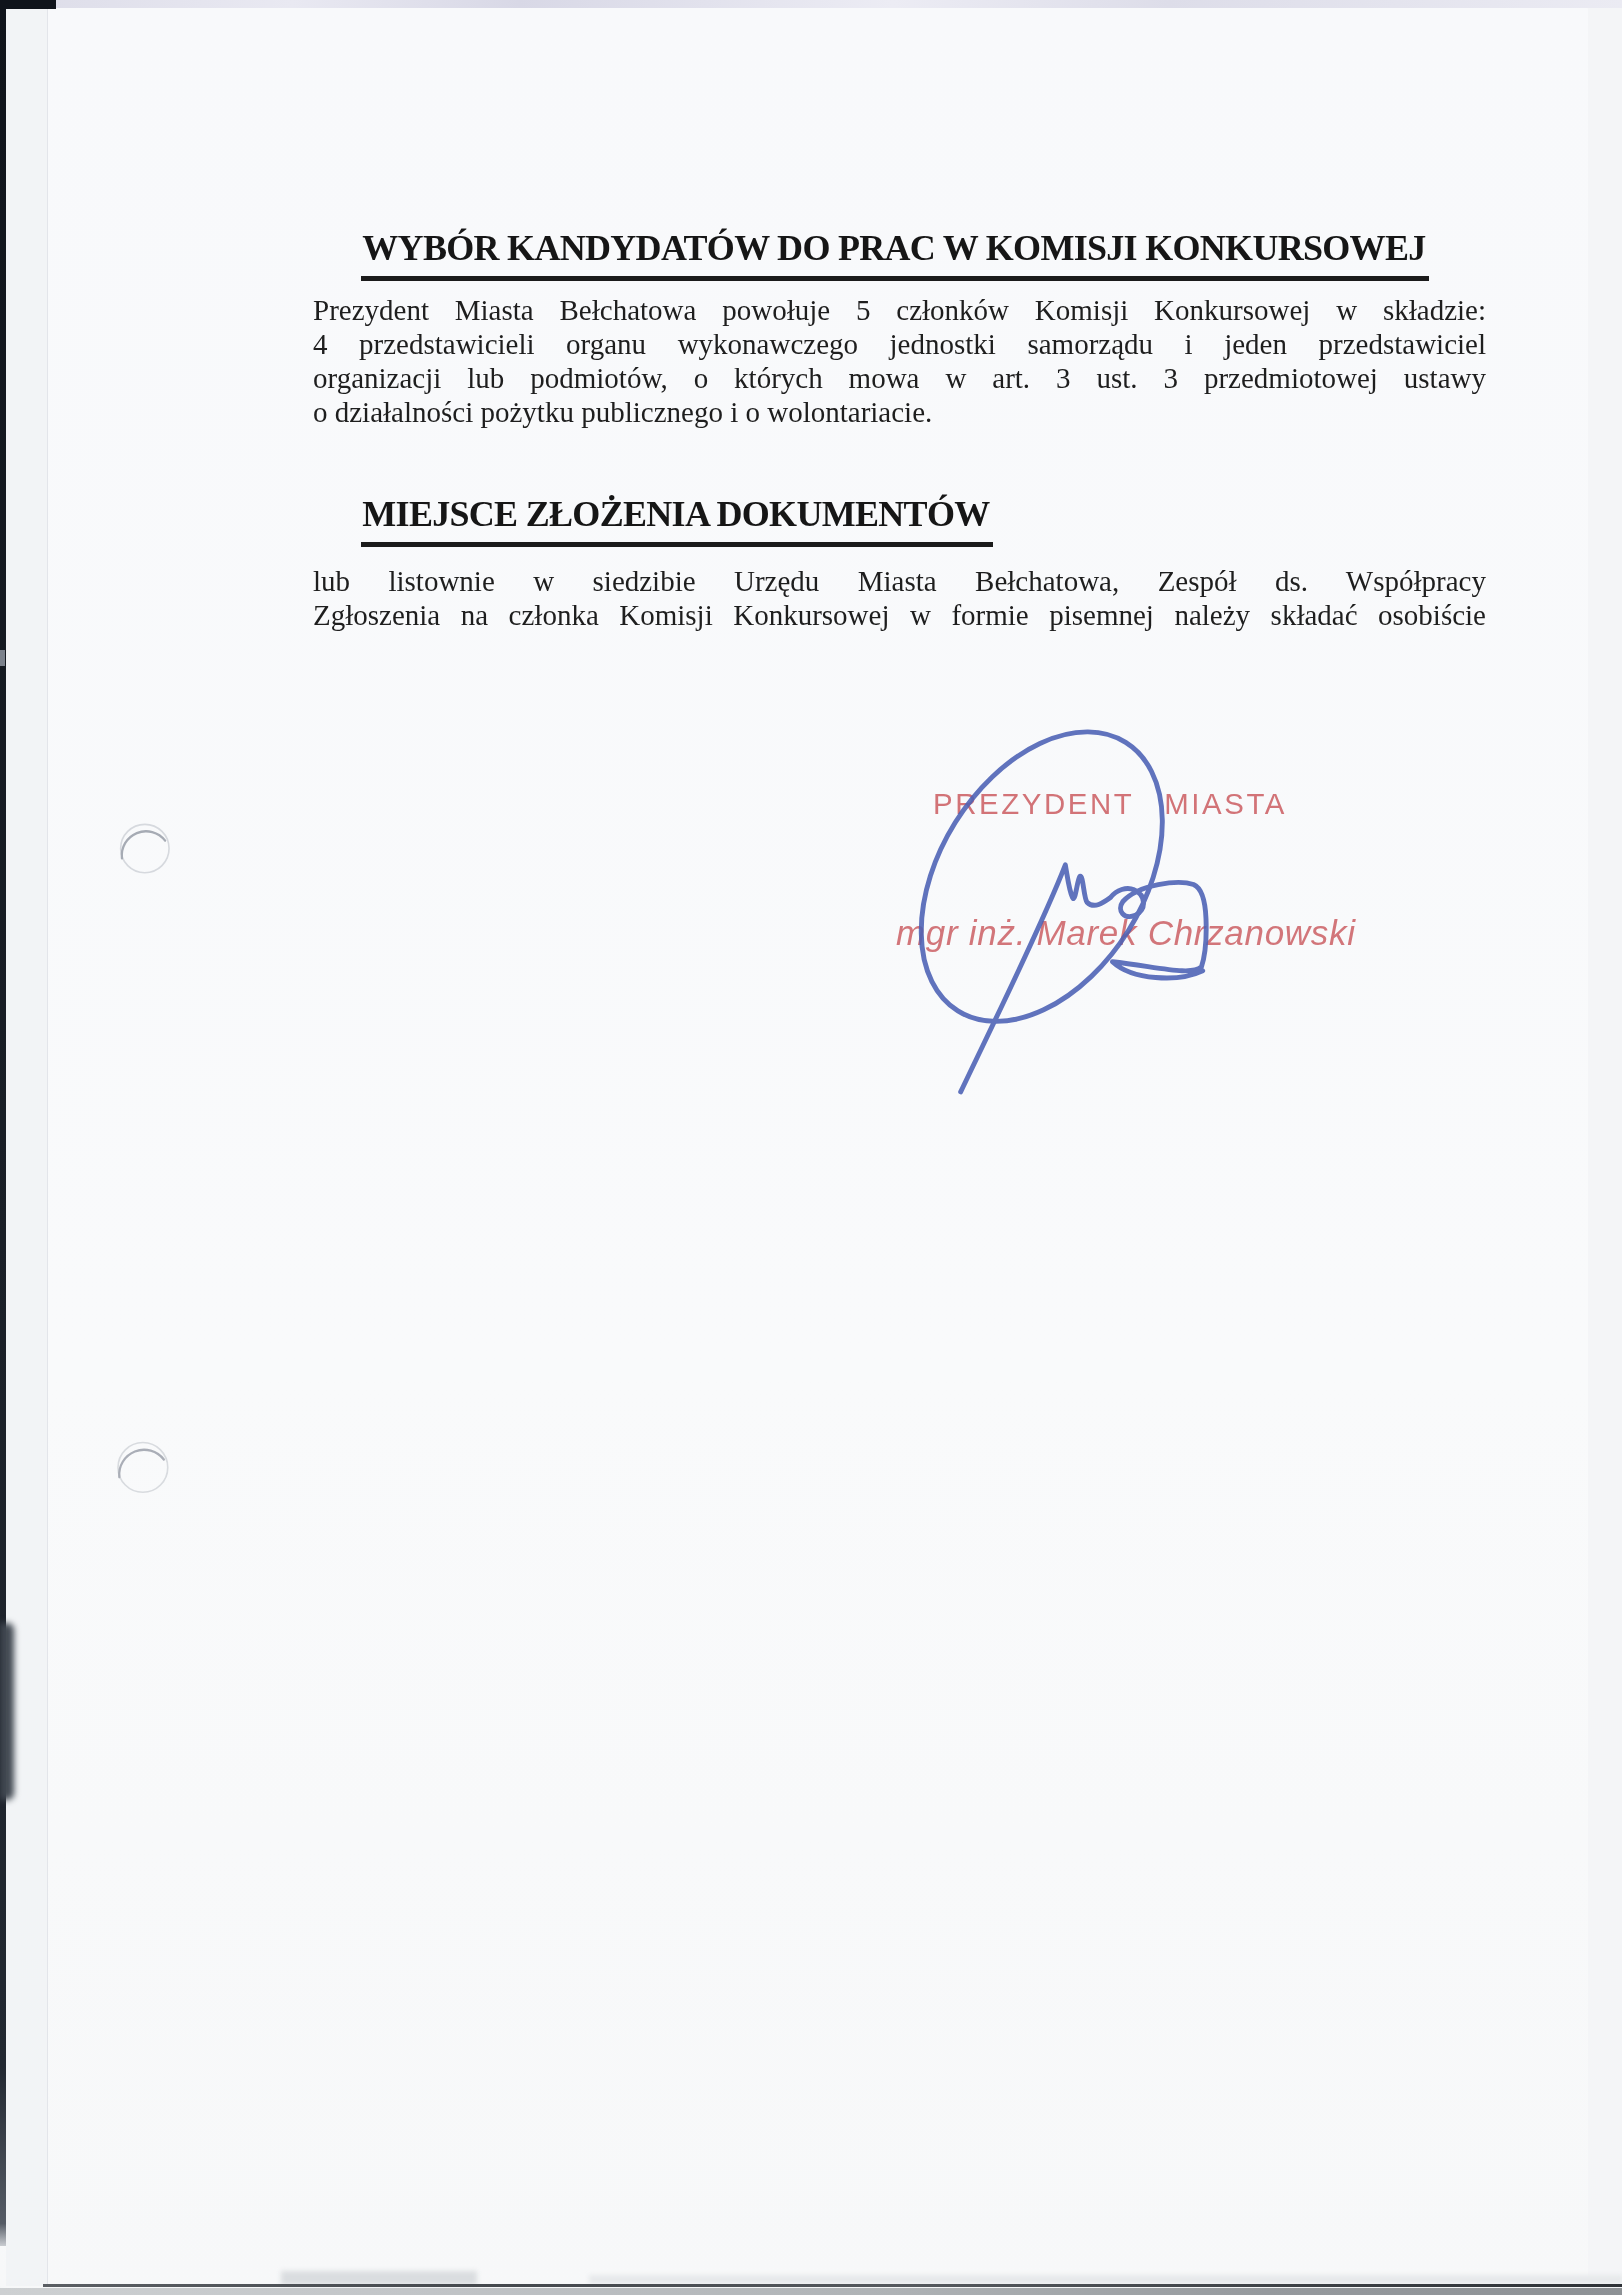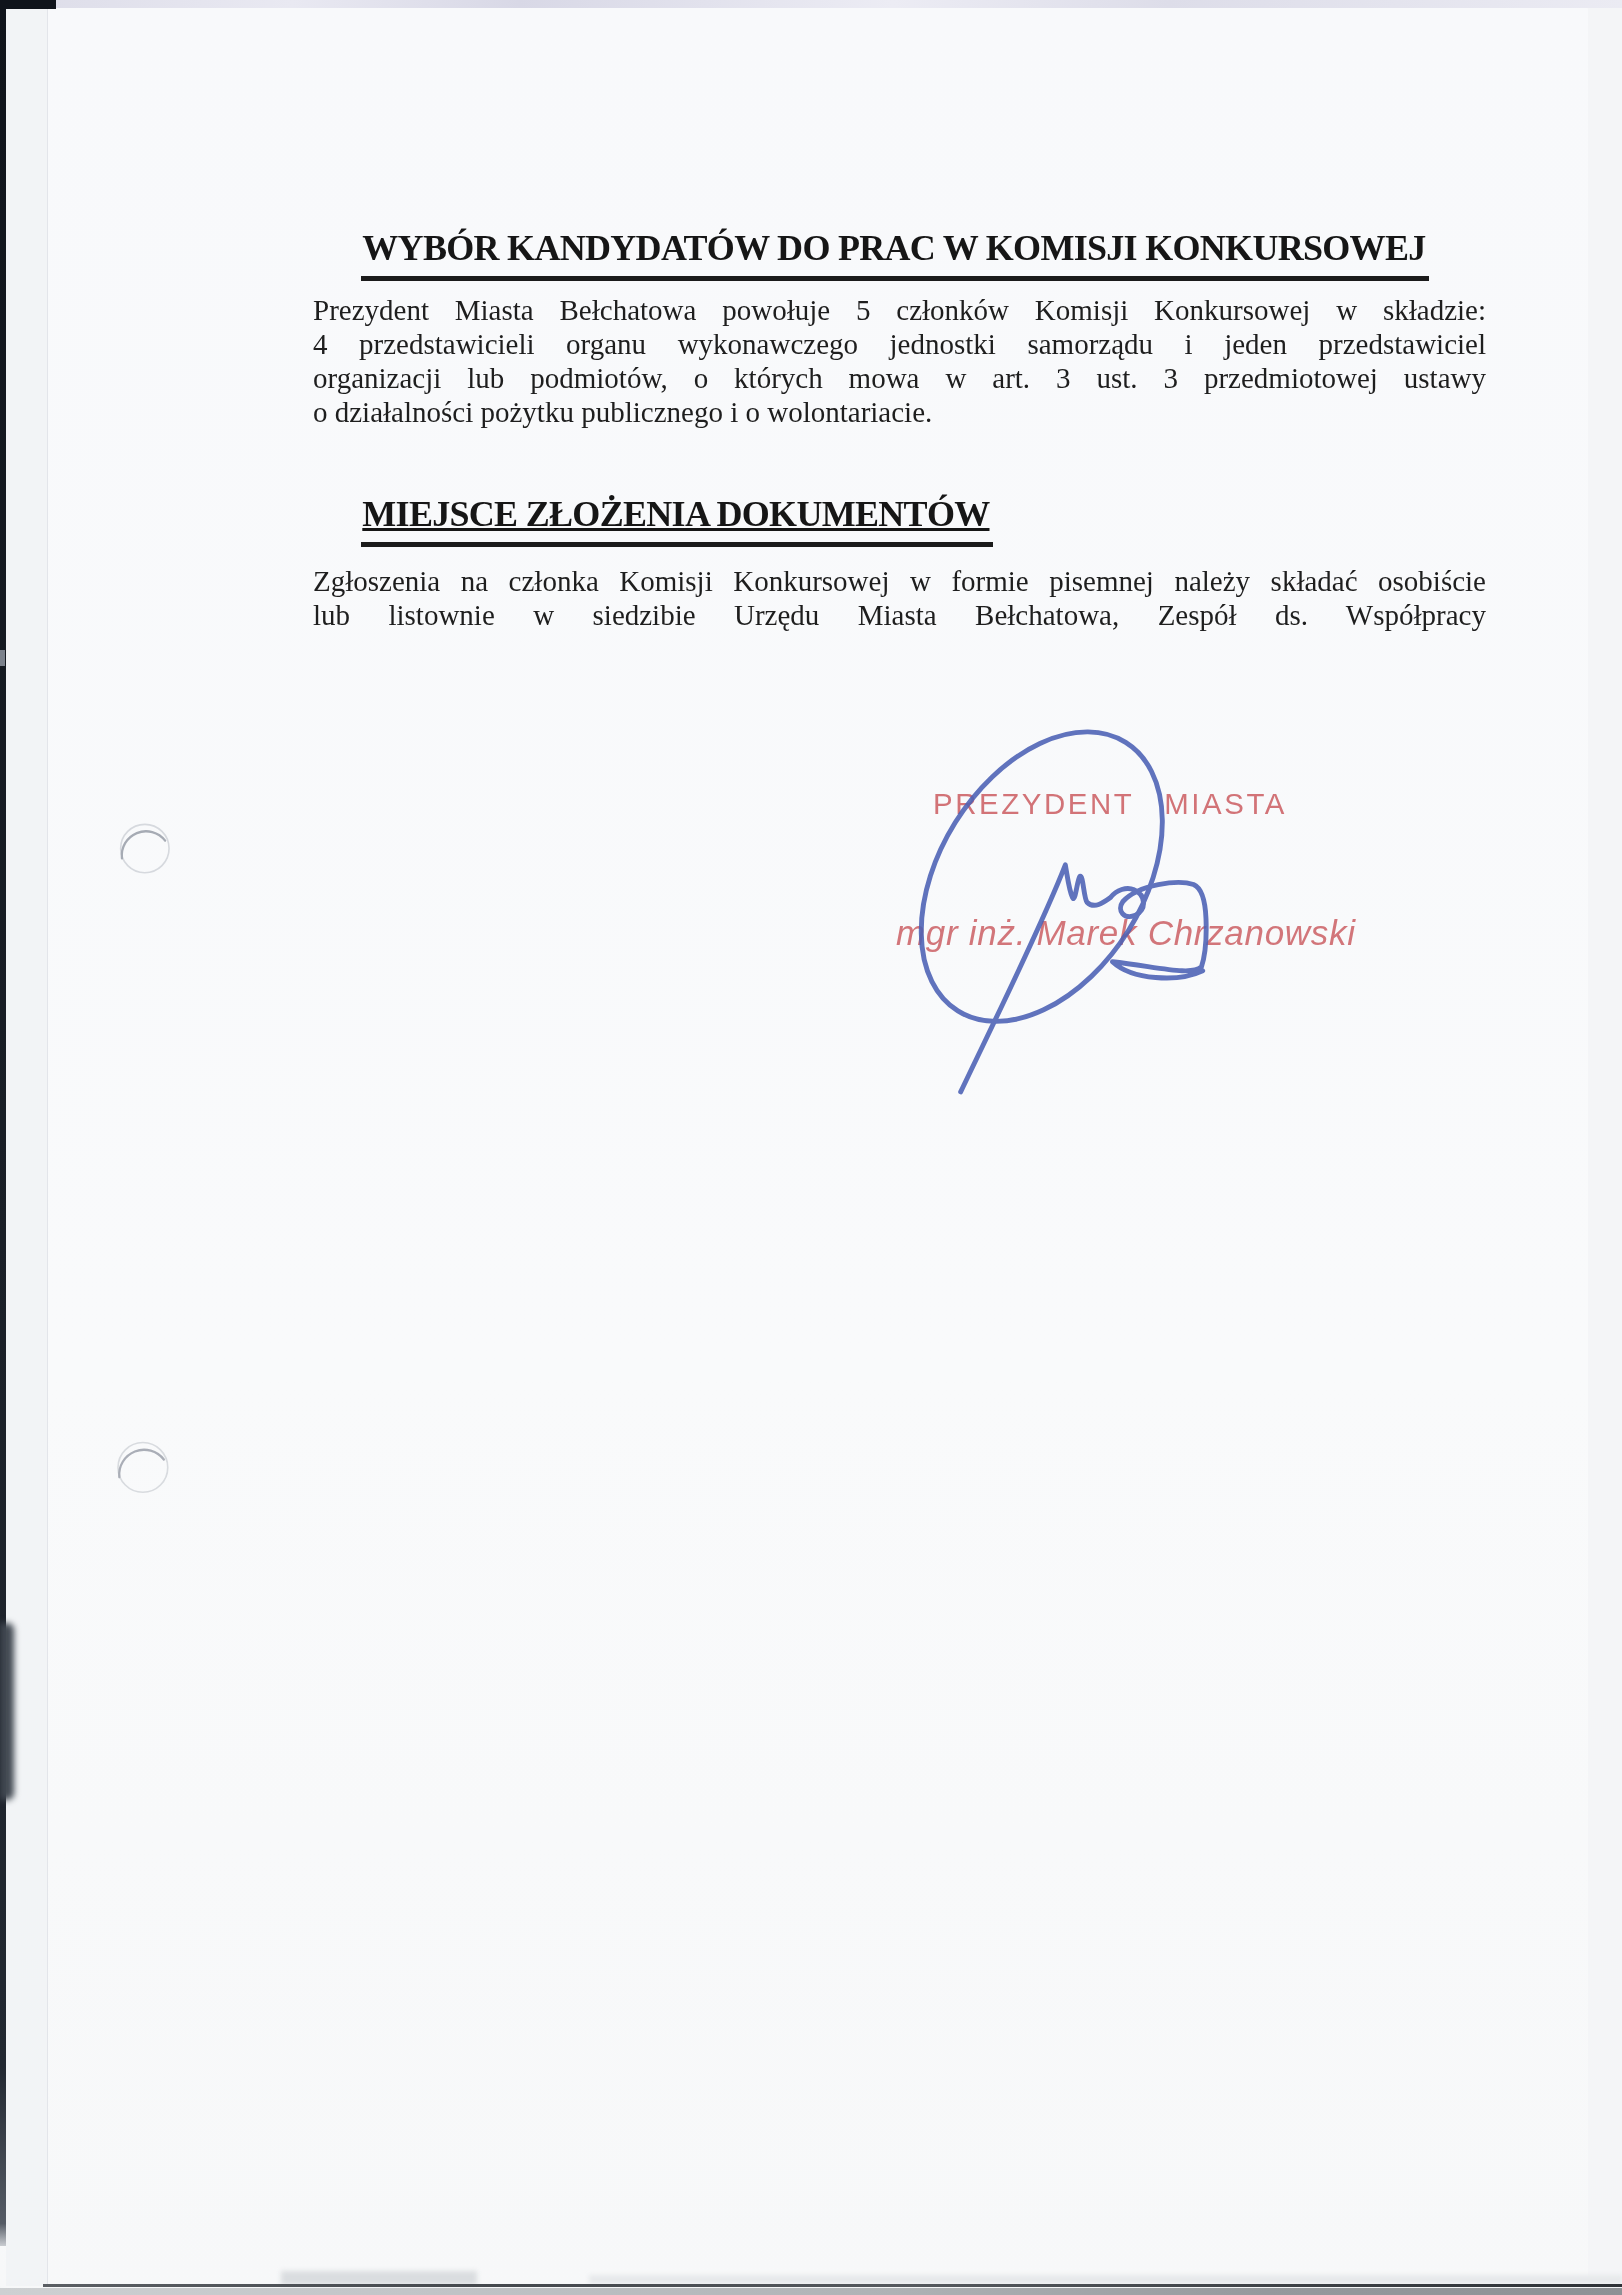--- a/index.html
+++ b/index.html
@@ -32,21 +32,21 @@
     background:linear-gradient(90deg,#cdd0d2 0%,#c2c5c8 25%,#aeb2b5 55%,#95999d 78%,#8d9195 100%);}
 
   
   .content{position:absolute;left:0;top:0;width:1623px;color:#202020;}
   .doc-heading{
     position:absolute;margin:0;font-weight:bold;color:#161616;
     font-size:36px;letter-spacing:-0.7px;white-space:nowrap;
     border-bottom:5.2px solid #1b1b1b;padding:0 3.9px 6.5px 1.3px;
   }
   .h1{left:361px;top:227px;}
-  .h2{left:361px;top:493px;text-decoration:underline;}
+  .h2{left:361px;top:493px;}
   .para{position:absolute;left:313px;width:1173px;font-size:29px;line-height:34px;color:#1e1e1e;}
   .p1{top:293px;}
   .p2{top:564px;}
   .jline{text-align:justify;text-align-last:justify;}
   .jline.last{text-align-last:left;}
 
   
   .stamp-title{
     position:absolute;left:933px;top:787px;
     font-family:"Liberation Sans", sans-serif;font-size:29.4px;
@@ -81,22 +81,22 @@
     <div class="para p1">
       <div class="jline">Prezydent Miasta Bełchatowa powołuje 5 członków Komisji Konkursowej w składzie:</div>
       <div class="jline">4 przedstawicieli organu wykonawczego jednostki samorządu i jeden przedstawiciel</div>
       <div class="jline">organizacji lub podmiotów, o których mowa w art. 3 ust. 3 przedmiotowej ustawy</div>
       <div class="jline last">o działalności pożytku publicznego i o wolontariacie.</div>
     </div>
 
     <h2 class="doc-heading h2">MIEJSCE ZŁOŻENIA DOKUMENTÓW</h2>
 
     <div class="para p2">
+      <div class="jline">lub listownie w siedzibie Urzędu Miasta Bełchatowa, Zespół ds. Współpracy</div>
       <div class="jline">Zgłoszenia na członka Komisji Konkursowej w formie pisemnej należy składać osobiście</div>
-      <div class="jline">lub listownie w siedzibie Urzędu Miasta Bełchatowa, Zespół ds. Współpracy</div>
     </div>
 
   </div>
 
   <div class="stamp-title">PREZYDENT MIASTA</div>
 
   <div class="stamp-name">mgr inż. Marek Chrzanowski</div>
 
   <svg class="overlay" width="1623" height="2295" viewBox="0 0 2480 3508" xmlns="http://www.w3.org/2000/svg">
 

